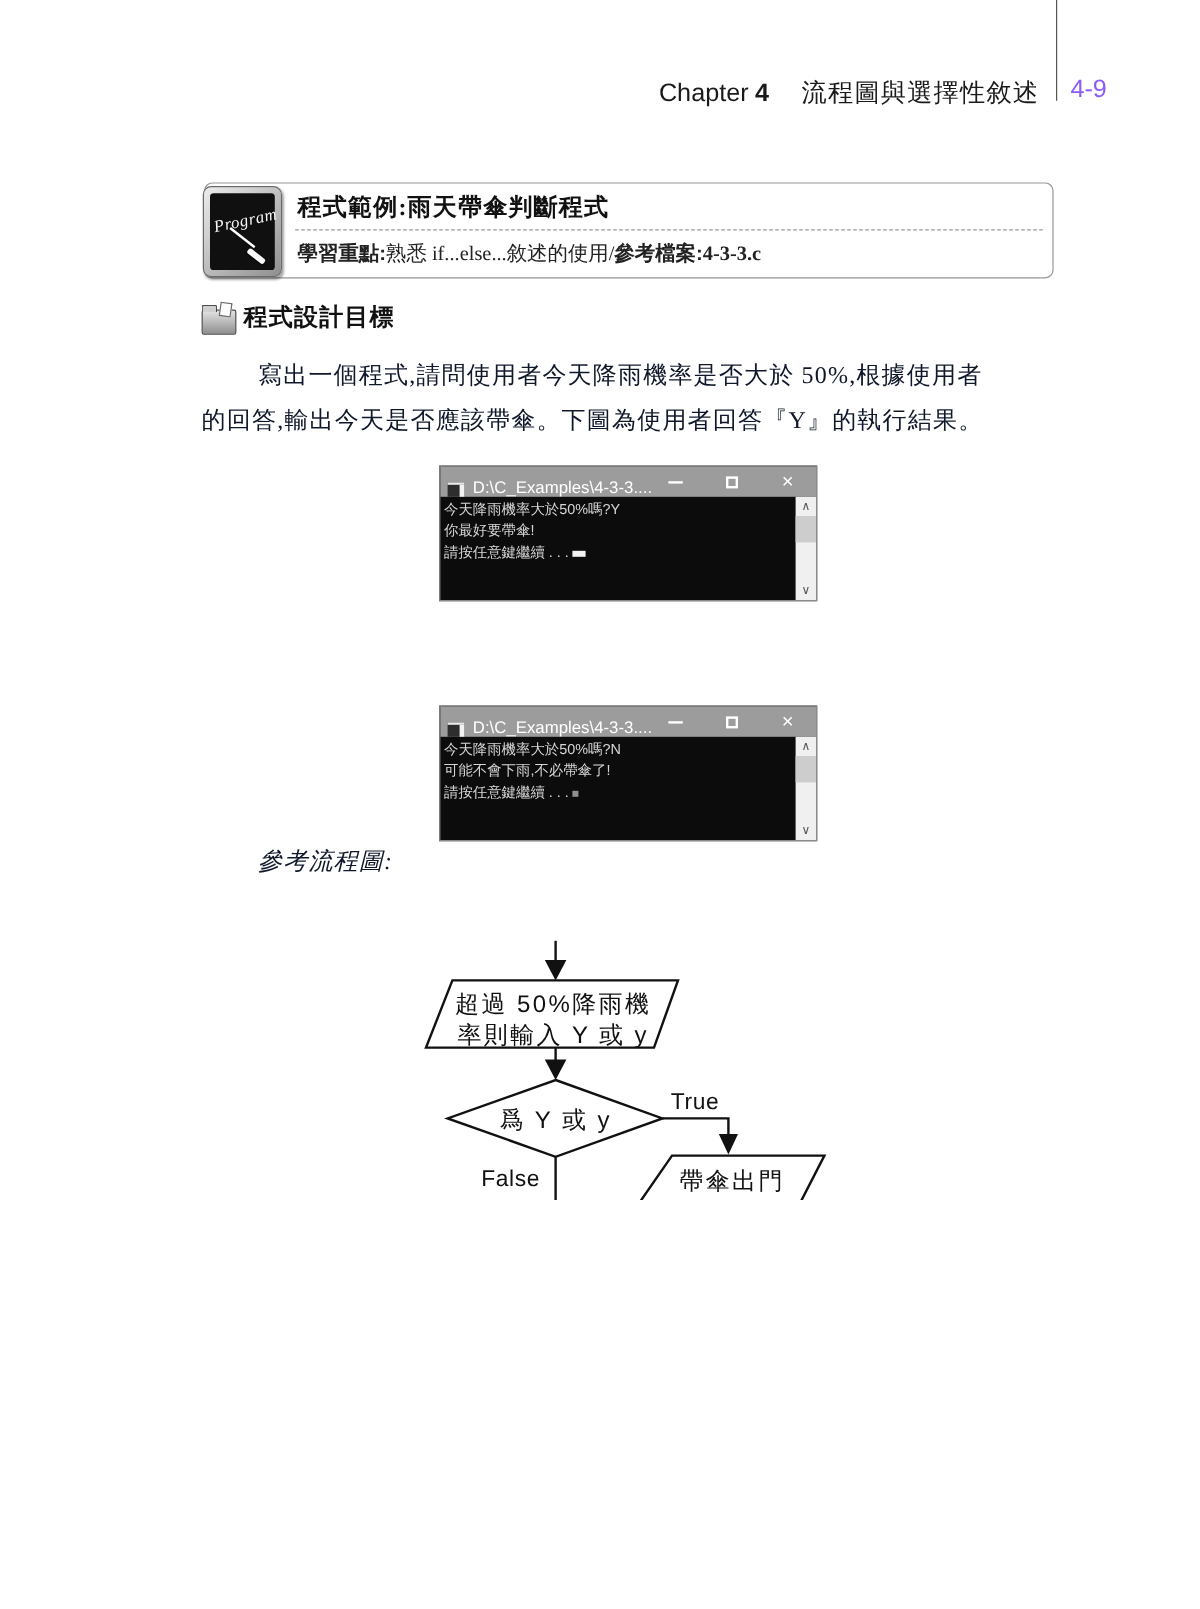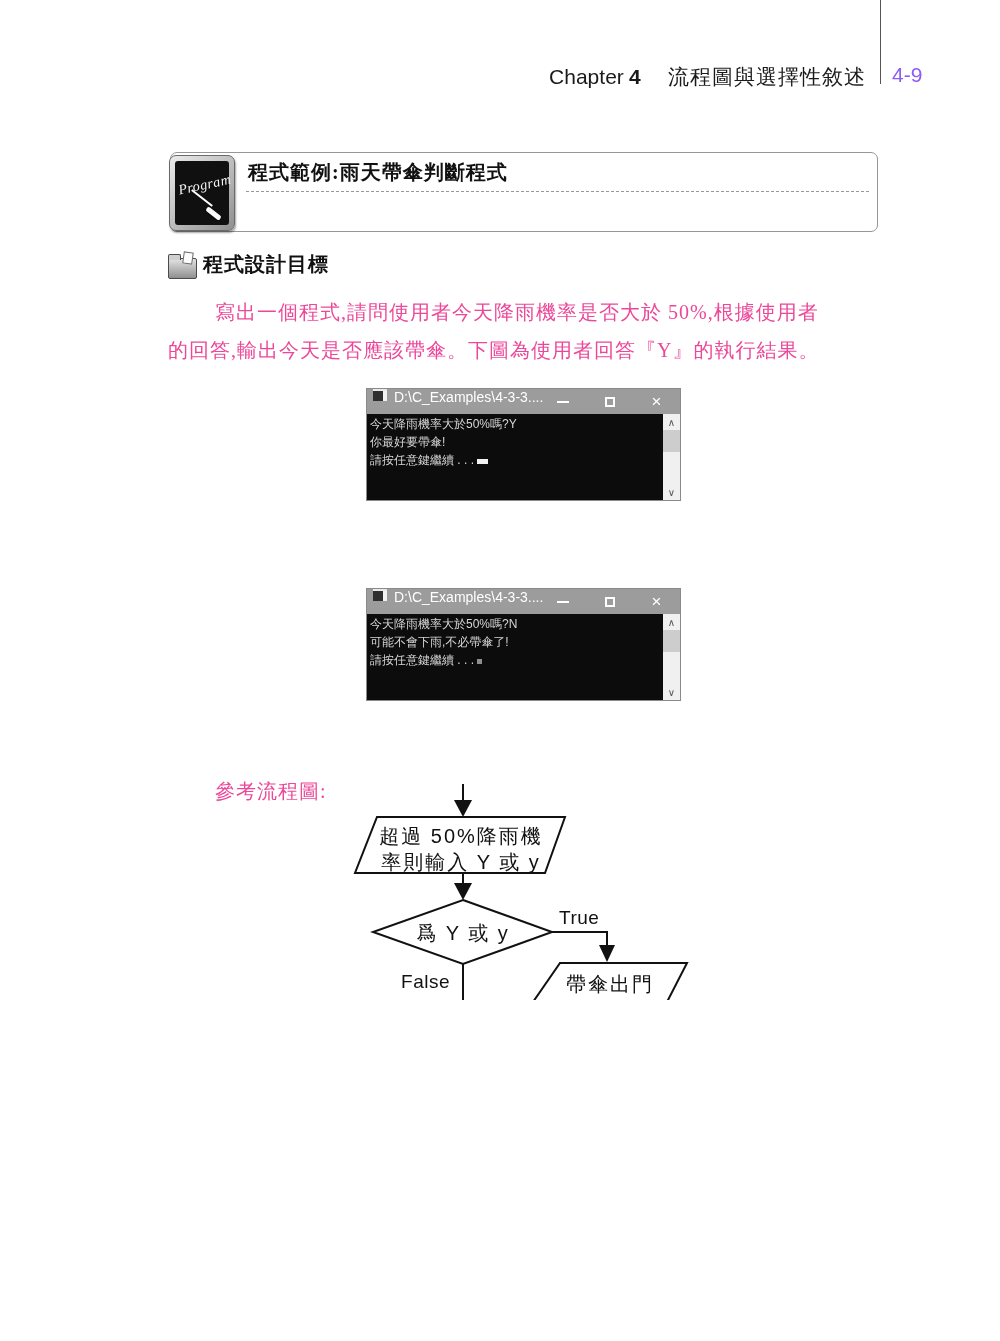--- a/index.html
+++ b/index.html
@@ -40,30 +40,30 @@
   .folder-icon { position:absolute; left:168px; top:258px; width:27px; height:19px;
     background:linear-gradient(180deg,#e3e3e3,#8f8f8f); border:1px solid #4a4a4a; border-radius:2px; }
   .folder-icon .tab { position:absolute; left:-1px; top:-5px; width:11px; height:5px;
     background:#cfcfcf; border:1px solid #4a4a4a; border-bottom:none; border-radius:2px 2px 0 0; }
   .folder-icon .sheet { position:absolute; right:3px; top:-7px; width:8px; height:10px;
     background:#fdfdfd; border:1px solid #6a6a6a; transform:rotate(8deg); }
   .section-title { position:absolute; left:203px; top:251px; font-size:20px; font-weight:bold;
     font-family:"Liberation Sans",sans-serif; letter-spacing:1px; color:#111; }
 
   
-  .body-line { position:absolute; font-size:20px; letter-spacing:1px; white-space:nowrap; color:#ec4899; }
+  .body-line { position:absolute; font-size:20px; letter-spacing:1px; white-space:nowrap; color:#0f172a; }
   .p-line1 { left:215px; top:299px; }
   .p-line2 { left:168px; top:337px; }
   .cap-n   { left:215px; top:536px; }
-  .cap-flow{ left:215px; top:778px; }
+  .cap-flow{ left:215px; top:704px;font-style:italic; }
 
   
   .console { position:absolute; width:315px; height:113px; box-sizing:border-box;
     border:1px solid #8a8a8a; background:#0c0c0c; font-family:"Liberation Sans",sans-serif; }
-  .titlebar { position:relative; height:25px; background:#9c9c9c; display:flex; align-items:flex-start; }
+  .titlebar { position:relative; height:25px; background:#9c9c9c; display:flex; align-items:flex-end; }
   .app-icon { position:relative; width:14px; height:12px; margin-left:6px; background:#2e2e2e;
     border-top:2px solid #e9e9e9; box-sizing:border-box; flex:0 0 auto; }
   .app-icon .pane { position:absolute; right:0; top:0; width:4px; height:100%; background:#f2f2f2; }
   .tb-title { color:#ffffff; font-size:14px; margin-left:7px; white-space:nowrap; overflow:hidden; }
   .tb-controls { position:absolute; right:0; top:0; height:100%; display:flex; }
   .tb-btn { width:47px; height:100%; display:flex; align-items:center; justify-content:center; }
   .glyph-min { width:12px; height:2px; background:#ffffff; }
   .glyph-max { width:10px; height:10px; border:2px solid #ffffff; box-sizing:border-box; }
   .glyph-close { color:#ffffff; font-size:17px; line-height:1; }
   .con-body { position:absolute; left:0; top:25px; right:17px; bottom:0; overflow:hidden;
@@ -99,20 +99,23 @@
   <div class="example-box">
     <div class="board-icon">
       <div class="board-inner">
         <div class="board-word">Program</div>
         <div class="board-line"></div>
         <div class="board-chalk"></div>
       </div>
     </div>
     <div class="ex-title">程式範例:雨天帶傘判斷程式</div>
     <div class="ex-dash"></div>
+    <div class="ex-sub">
+      <span class="lbl">學習重點:</span><span>熟悉 if...else...敘述的使用/</span><span class="lbl">參考檔案:</span><span class="file">4-3-3.c</span>
+    </div>
   </div>
 
   <div class="folder-icon">
     <div class="tab"></div>
     <div class="sheet"></div>
   </div>
   <div class="section-title">程式設計目標</div>
 
   <div class="body-line p-line1">寫出一個程式,請問使用者今天降雨機率是否大於 50%,根據使用者</div>
   <div class="body-line p-line2">的回答,輸出今天是否應該帶傘。下圖為使用者回答『Y』的執行結果。</div>

